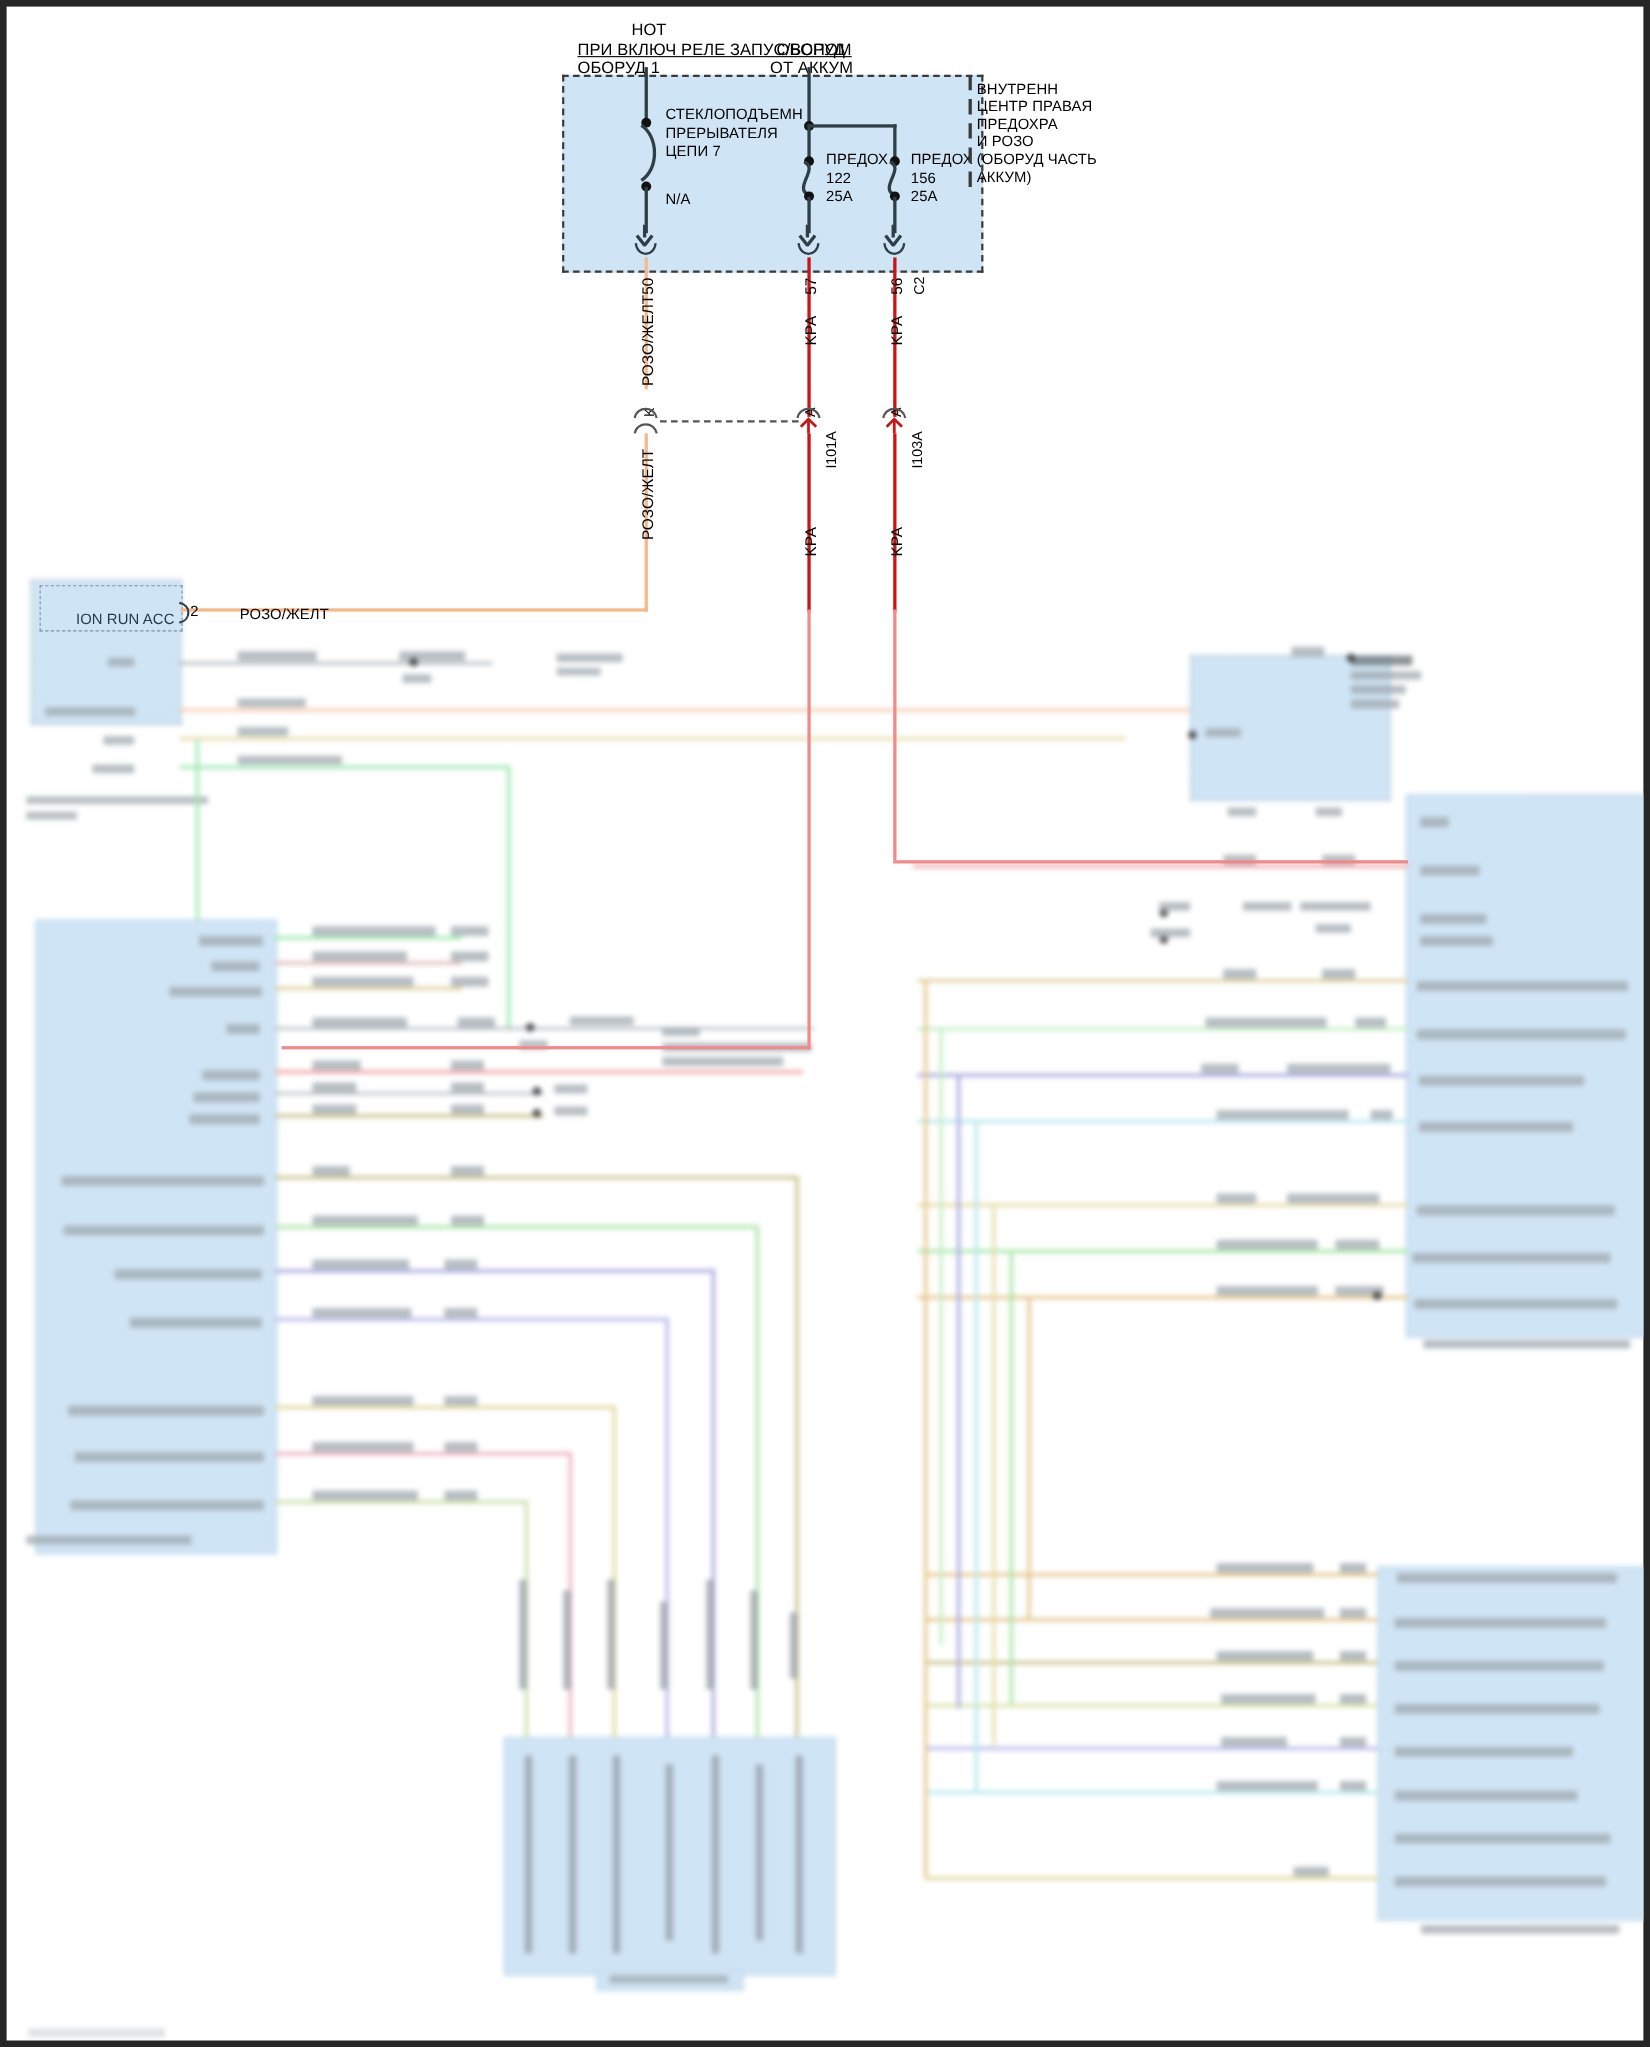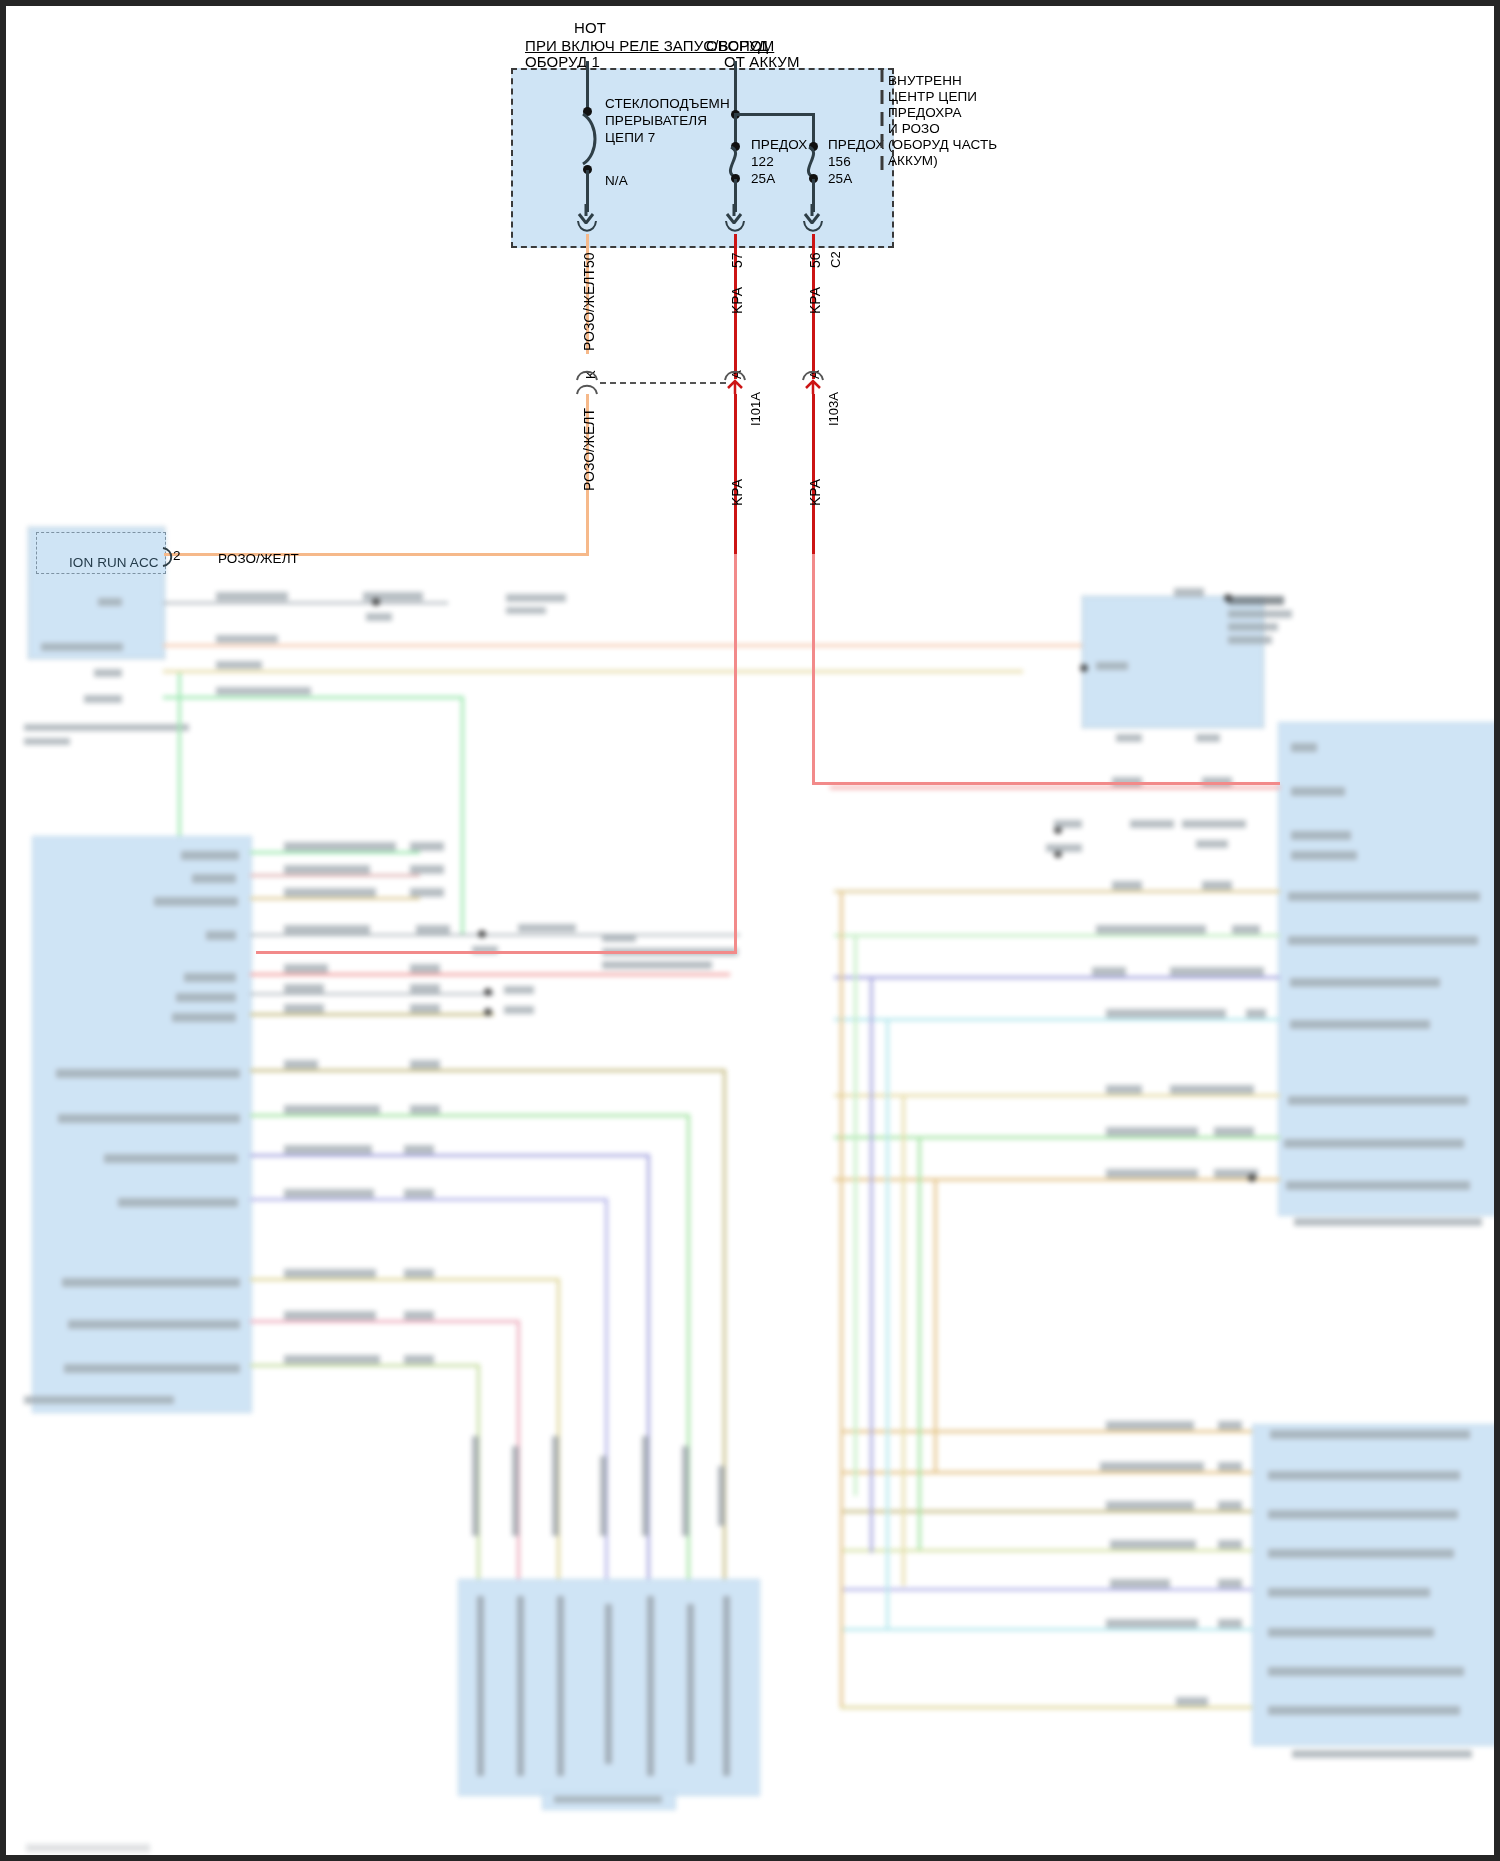--- a/index.html
+++ b/index.html
@@ -298,21 +298,21 @@
 
     <div class="wm" style="left:20px;top:1838px;width:124px;height:8px;"></div>
   </div>
 
   <div id="sharp">
 
     <div class="txt" style="left:568px;top:13px;">HOT</div>
     <div class="txt" style="left:519px;top:31px;text-decoration:underline;">ПРИ ВКЛЮЧ РЕЛЕ ЗАПУС/ВСПОМ</div>
     <div class="txt" style="left:519px;top:47px;">ОБОРУД 1</div>
     <div class="txt" style="left:700px;top:31px;">ОБОРУД</div>
-    <div class="txt" style="left:694px;top:47px;margin-left:24px;">ОТ АККУМ</div>
+    <div class="txt" style="left:694px;top:47px;">ОТ АККУМ</div>
 
     <div id="fusebox"></div>
 
     <div class="w v w-dark" style="left:580px;top:55px;height:50px;"></div>
     <div class="dot" style="left:577px;top:101px;"></div>
     <svg style="position:absolute;left:573px;top:106px;" width="26" height="54" viewBox="0 0 26 54">
       <path d="M4 2 C 20 12, 20 42, 4 52" stroke="#2f3f47" stroke-width="3" fill="none"></path>
     </svg>
     <div class="dot" style="left:577px;top:159px;"></div>
     <div class="w v w-dark" style="left:580px;top:164px;height:42px;"></div>
@@ -406,21 +406,21 @@
     <svg style="position:absolute;left:794px;top:362px;" width="26" height="28" viewBox="0 0 26 28">
       <path d="M3 12 C 5 1, 21 1, 23 12" stroke="#555" stroke-width="2" fill="none"></path>
       <path d="M13 26 L13 14 M6 20 L13 13 L20 20" stroke="#cc1414" stroke-width="2.5" fill="none"></path>
     </svg>
     <div class="w v w-red" style="left:806px;top:388px;height:162px;"></div>
     <div class="vtxt" style="left:801px;top:500px;">KPA</div>
     <div class="w v w-redlt" style="left:806px;top:548px;height:228px;"></div>
     <div class="w h w-redlt" style="left:806px;top:776px;width:468px;"></div>
 
     <div class="txt sm" style="left:882px;top:67px;">ВНУТРЕНН</div>
-    <div class="txt sm" style="left:882px;top:83px;">ЦЕНТР ЦЕПИ</div>
+    <div class="txt sm" style="left:882px;top:83px;">ЦЕНТР ПРАВАЯ</div>
     <div class="txt sm" style="left:882px;top:99px;">ПРЕДОХРА</div>
     <div class="txt sm" style="left:882px;top:115px;">И РОЗО</div>
     <div class="txt sm" style="left:882px;top:131px;">(ОБОРУД ЧАСТЬ</div>
     <div class="txt sm" style="left:882px;top:147px;">АККУМ)</div>
 
     <svg style="position:absolute;left:871px;top:62px;" width="10" height="110" viewBox="0 0 10 110">
       <path d="M5 0 L5 14 M5 22 L5 36 M5 44 L5 58 M5 66 L5 80 M5 88 L5 102" stroke="#3a3a3a" stroke-width="3" fill="none"></path>
     </svg>
 
     <div class="txt sm" style="left:63px;top:549px;color:#243b4a;">ION RUN ACC</div>

